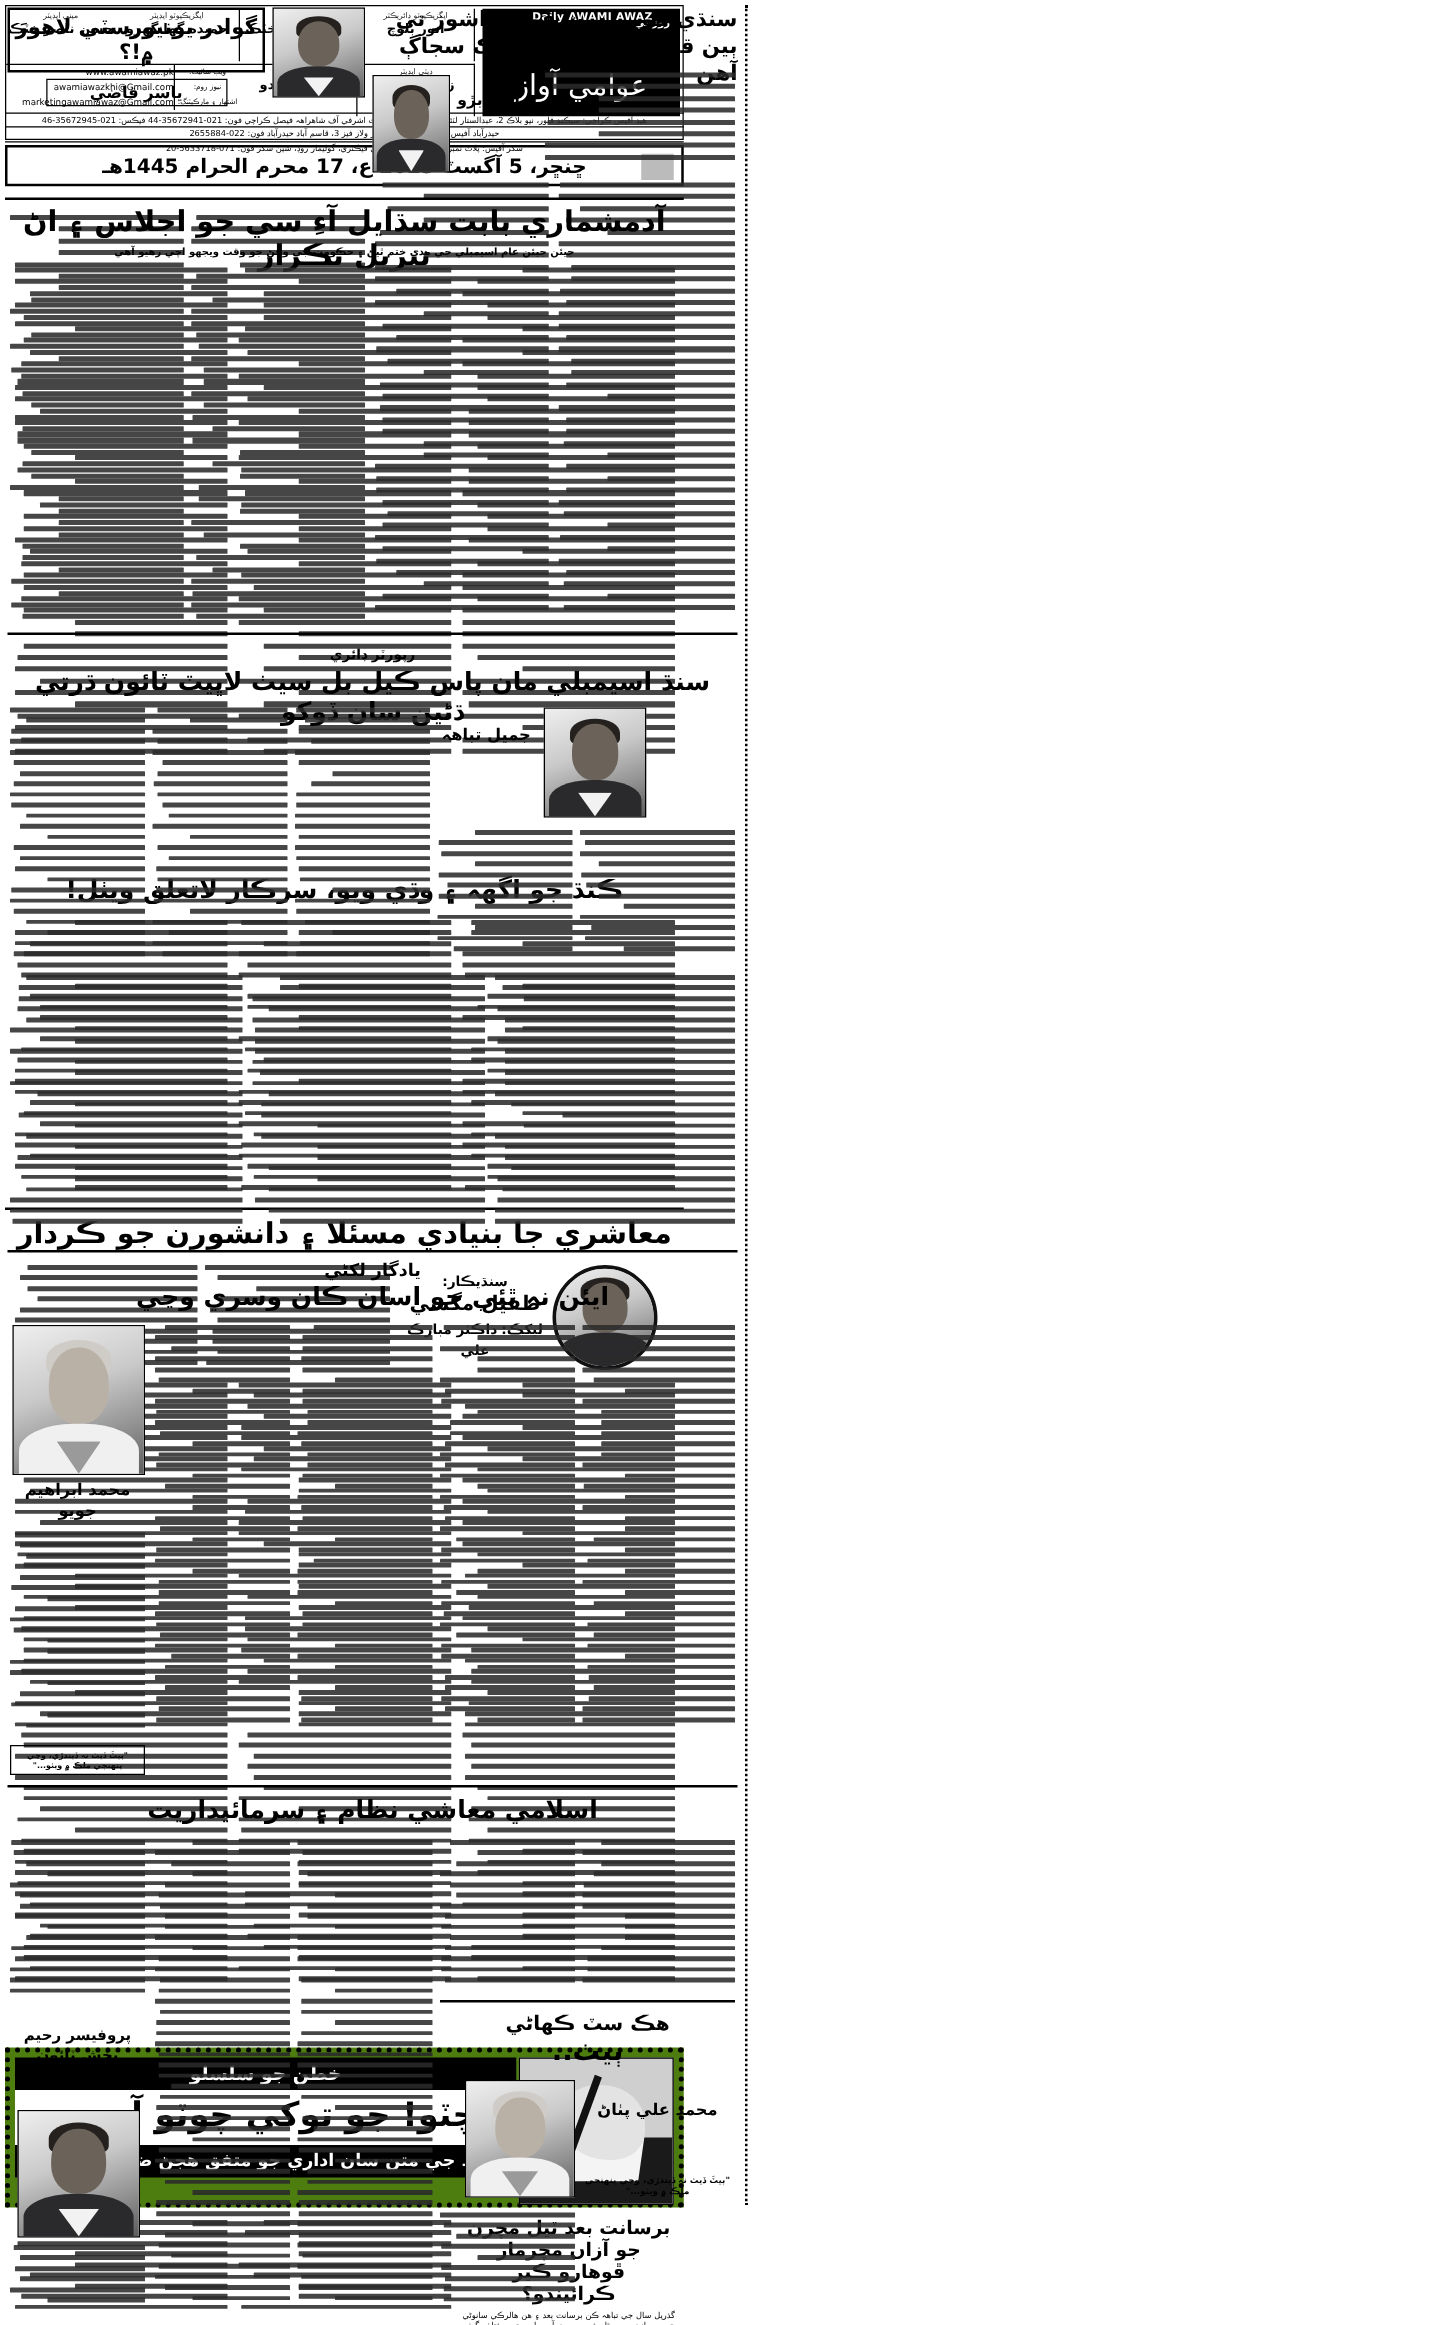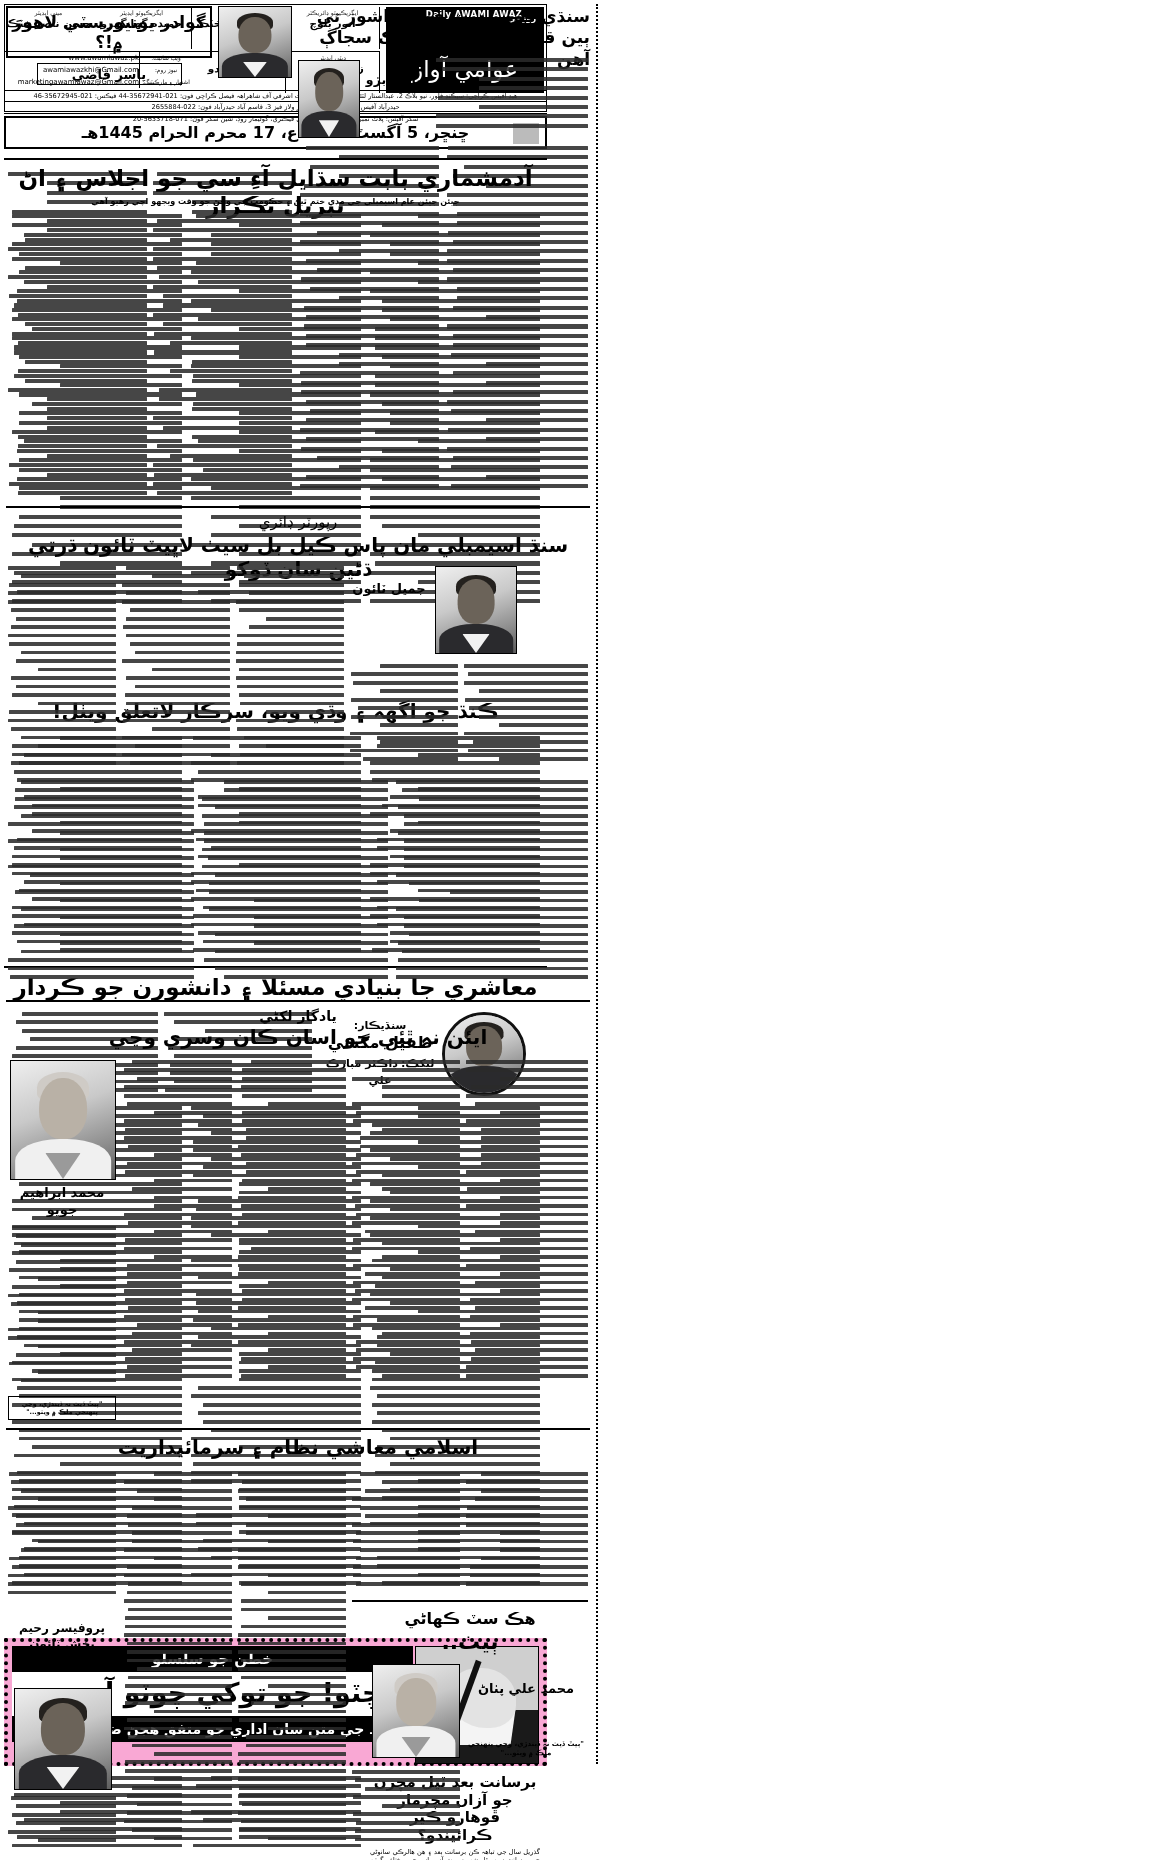--- a/index.html
+++ b/index.html
@@ -54,21 +54,21 @@
       width:92%;height:40%;border-radius:46% 46% 0 0;background:#2a2a2d;}
   .photo .collar{position:absolute;left:50%;bottom:0;transform:translateX(-50%);
       width:34%;height:22%;background:#f2f2f2;clip-path:polygon(0 0,100% 0,50% 100%);}
   .photo.elder .head{background:#b9b1a6;}
   .photo.elder .hair{background:#cfcbc6;}
   .photo.elder .body{background:#f0f0f0;}
   .photo.elder .collar{background:#9a9a9a;}
 
   
   #letters-banner{position:absolute;right:603px;top:1638px;width:543px;height:128px;
-     border:4px dotted #000;box-sizing:border-box;background:#f9a8d4;padding:3px;}
+     border:4px dotted #000;box-sizing:border-box;background:#4d7c0f;padding:3px;}
   #lb-photo{position:absolute;right:4px;top:4px;width:122px;height:116px;border:1px solid #000;overflow:hidden;background:#cfcfcf;}
   #lb-photo .desk{position:absolute;left:0;bottom:0;width:100%;height:46%;background:#1a1a1a;}
   #lb-photo .paper{position:absolute;left:6%;bottom:16%;width:74%;height:30%;background:#f4f4f4;transform:skewX(-8deg);}
   #lb-photo .hand{position:absolute;left:26%;top:18%;width:56%;height:52%;background:#e3e3e3;border-radius:46% 54% 40% 60%;}
   #lb-photo .pen{position:absolute;left:40%;top:10%;width:6px;height:54%;background:#111;transform:rotate(20deg);}
   #lb-rows{position:absolute;right:130px;top:4px;left:4px;}
   .lb-row{box-sizing:border-box;text-align:center;font-weight:bold;}
   .lb-r1{background:#000;color:#fff;font-size:15px;line-height:26px;height:26px;letter-spacing:1px;}
   .lb-r2{background:#fff;color:#000;font-size:27px;line-height:42px;height:44px;letter-spacing:1px;}
   .lb-r3{background:#000;color:#fff;font-size:14px;line-height:26px;height:26px;}
@@ -833,34 +833,34 @@
       <div class="ln s6"></div>
       <div class="ln s4"></div>
       <div class="ln s6"></div>
       <div class="ln s2"></div>
       <div class="ln s5"></div>
     </div>
 
   <div style="position:absolute;left:6px;top:506px;width:584px;border-top:2px solid #000;"></div>
 
   <div style="position:absolute;left:6px;top:512px;width:584px;text-align:center;">
-    <span style="font-size:15px;font-weight:normal;">رپورٽر ڊائري</span>
+    <span style="font-size:11px;font-weight:bold;">رپورٽر ڊائري</span>
   </div>
   <div style="position:absolute;left:6px;top:534px;width:584px;">
     <div class="hl hl-lg">سنڌ اسيمبلي مان پاس ڪيل بل سيٺ لاڀيٽ ٽائون ڌرتي ڌڻين سان ڏوکو</div>
   </div>
 
   <div class="photo" style="position:absolute;left:435px;top:566px;width:80px;height:86px;">
     <div class="bg"></div>
       <div class="hair"></div>
       <div class="head"></div>
       <div class="body"></div>
       <div class="collar"></div>
   </div>
-  <div style="position:absolute;left:350px;top:580px;width:78px;text-align:center;font-size:13px;font-weight:bold;line-height:17px;">جميل ٽائون</div>
+  <div style="position:absolute;left:350px;top:580px;width:78px;text-align:center;font-size:13px;font-weight:bold;line-height:17px;">جميل تباهہ</div>
 
   <div class="lines small" style="position:absolute;left:8px;top:566px;width:108px;height:208px;">
       <div class="ln s5"></div>
       <div class="ln s7"></div>
       <div class="ln s3"></div>
       <div class="ln s5"></div>
       <div class="ln s5"></div>
       <div class="ln s2"></div>
       <div class="ln s4"></div>
       <div class="ln s2"></div>

